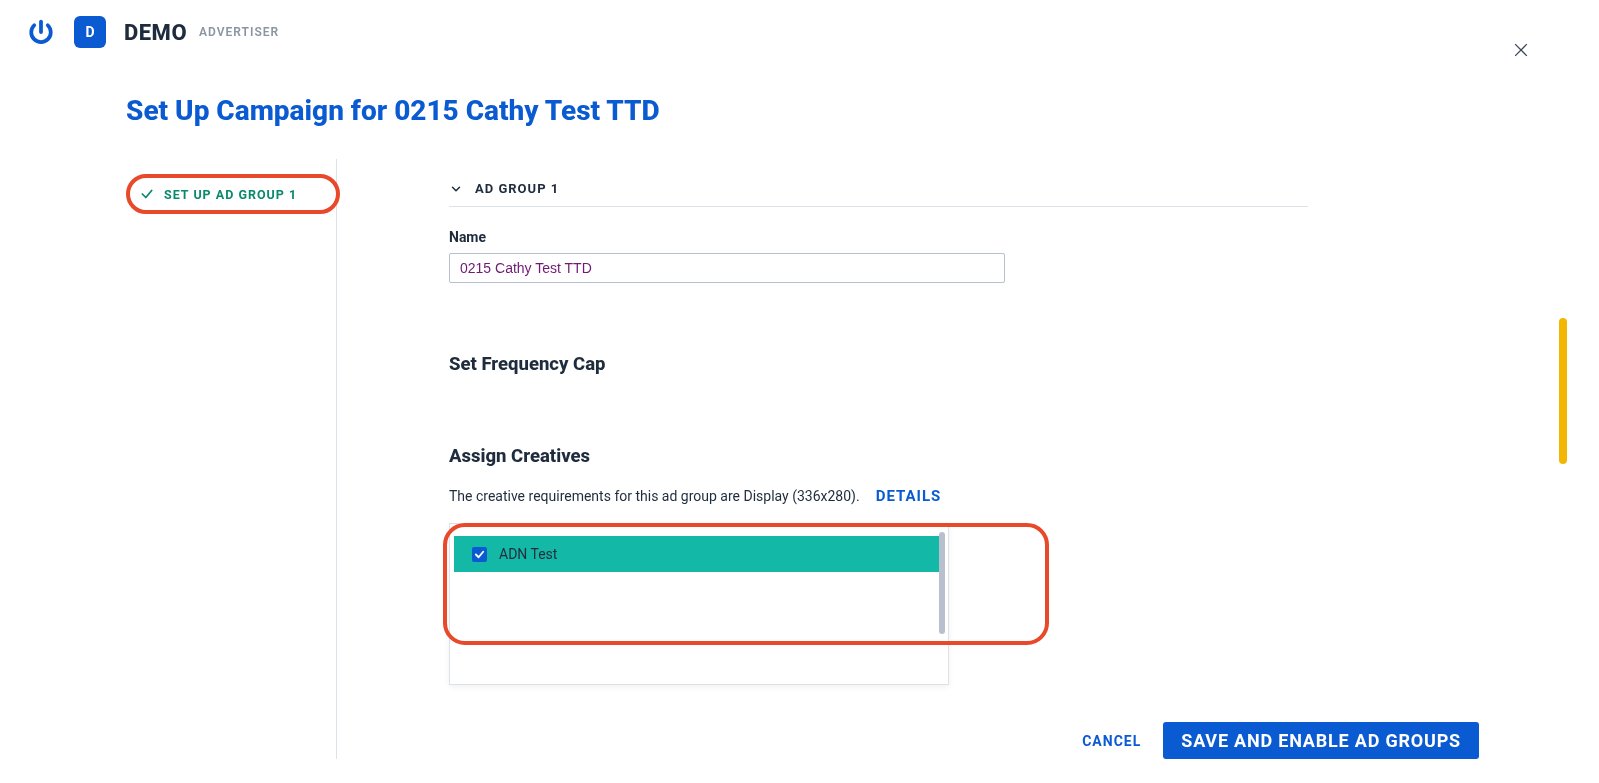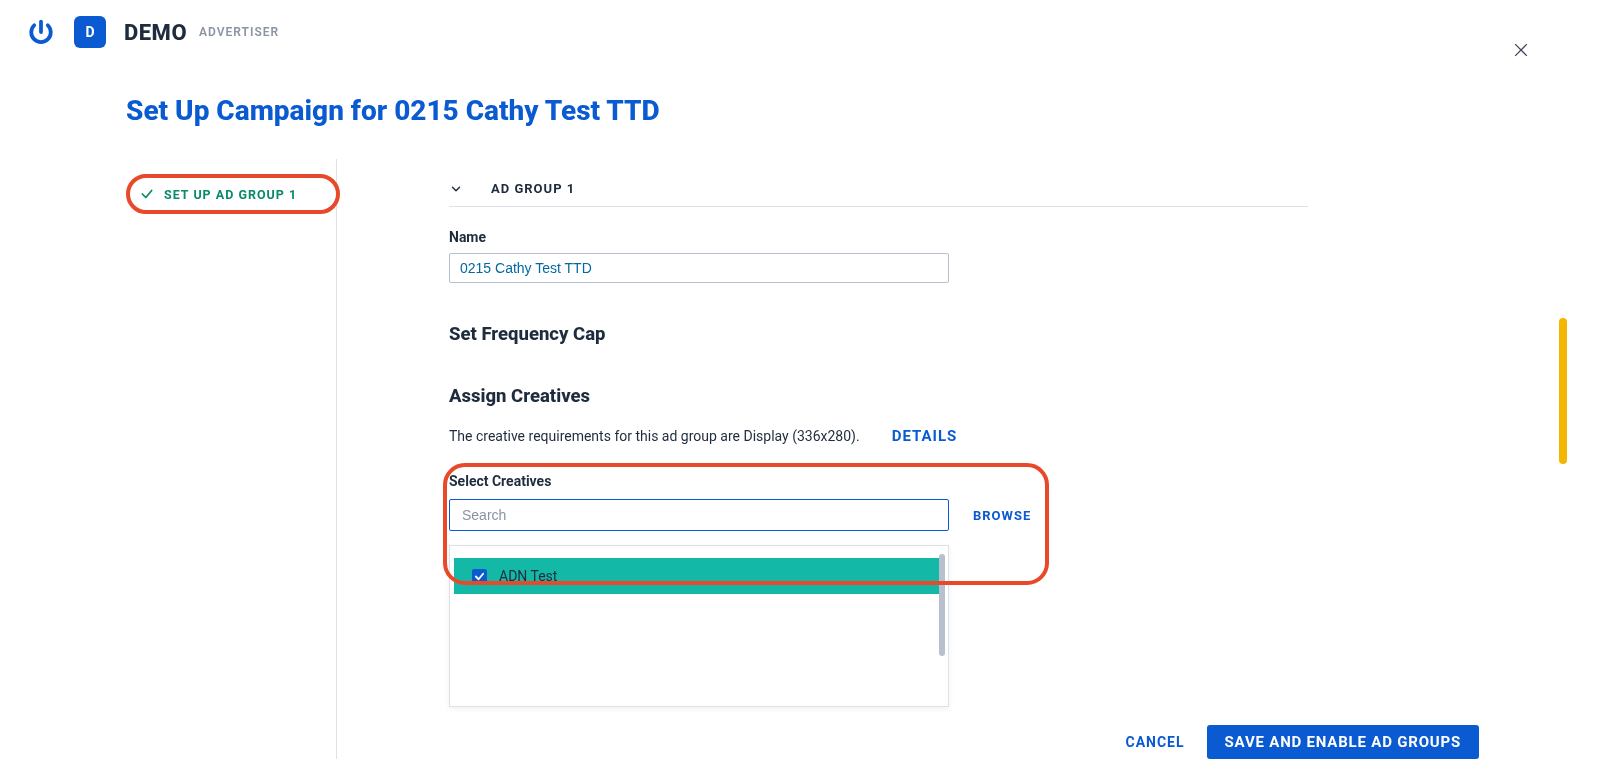--- a/index.html
+++ b/index.html
@@ -113,21 +113,21 @@
   .content {
     flex: 1;
     max-width: 1020px;
     border-left: 1px solid #dde2e8;
     padding: 22px 48px 0 112px;
     min-height: 600px;
   }
   .section-header {
     display: flex;
     align-items: center;
-    gap: 28px;
+    gap: 12px;
     font-weight: 700;
     font-size: 13px;
     letter-spacing: 1px;
     color: #1f2c3d;
     border-bottom: 1px solid #dde2e8;
     padding-bottom: 10px;
   }
   .section-header svg { width: 14px; height: 14px; }
 
   .h3 {
@@ -137,27 +137,27 @@
     margin-top: 16px;
   }
   .label {
     font-size: 14px;
     font-weight: 700;
     color: #1f2c3d;
     margin-top: 22px;
     display: block;
   }
   .text-input {
-    width: 500px;
+    width: 556px;
     height: 30px;
     border: 1px solid #b7c0cc;
     border-radius: 2px;
     padding: 0 10px;
     font-size: 14px;
-    color: #0369a1;
+    color: #701a75;
     margin-top: 8px;
   }
 
   .freq-row {
     display: flex;
     align-items: center;
     gap: 16px;
     margin-top: 24px;
   }
   .toggle {
@@ -190,25 +190,25 @@
     border: 2px solid #0a5ad1;
     border-radius: 50%;
     color: #0a5ad1;
     display: flex;
     align-items: center;
     justify-content: center;
     font-size: 11px;
     font-weight: 900;
   }
 
-  .section-block { margin-top: 40px; }
+  .section-block { margin-top: 70px; }
   .helper-row {
     display: flex;
     align-items: center;
-    gap: 32px;
+    gap: 16px;
     margin-top: 20px;
     font-size: 14px;
     color: #1f2c3d;
     text-align: center;
   }
   .link-btn {
     color: #0a5ad1;
     font-weight: 700;
     font-size: 15px;
     letter-spacing: 1px;
@@ -317,21 +317,21 @@
     color: #0a5ad1;
     font-weight: 700;
     font-size: 14px;
     letter-spacing: 1px;
     cursor: pointer;
   }
   .save-btn {
     background: #0a5ad1;
     color: #fff;
     font-weight: 700;
-    font-size: 15px;
+    font-size: 18px;
     letter-spacing: 0.8px;
     padding: 8px 18px;
     border-radius: 3px;
     cursor: pointer;
   }
 
   
   .yellow-bar {
     position: absolute;
     right: 32px;
@@ -395,27 +395,20 @@
 
     <div class="section-block">
       <div class="h3">Assign Creatives</div>
       <div class="helper-row">
         <span>The creative requirements for this ad group are Display (336x280).</span>
         <span class="link-btn">DETAILS</span>
       </div>
 
       <div class="creatives-block">
         <div class="creatives-highlight"></div>
-        <div class="creatives-inner">
-          <div class="creatives-label">Select Creatives</div>
-          <div class="search-row">
-            <input class="search-input" type="text" placeholder="Search" style="">
-            <span class="browse-link">BROWSE</span>
-          </div>
-        </div>
 
         <div class="dropdown">
           <div class="dropdown-item">
             <span class="checkbox">
               <svg viewBox="0 0 24 24" fill="none" stroke="currentColor" stroke-width="4" stroke-linecap="round" stroke-linejoin="round">
                 <path d="M4 12 L10 18 L20 6"></path>
               </svg>
             </span>
             <span>ADN Test</span>
           </div>

